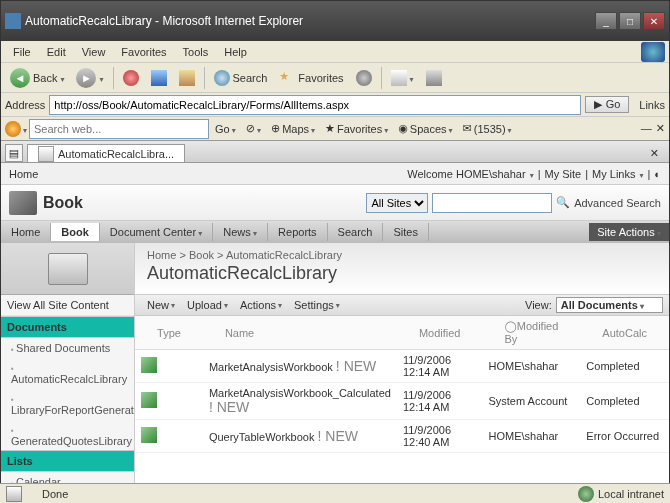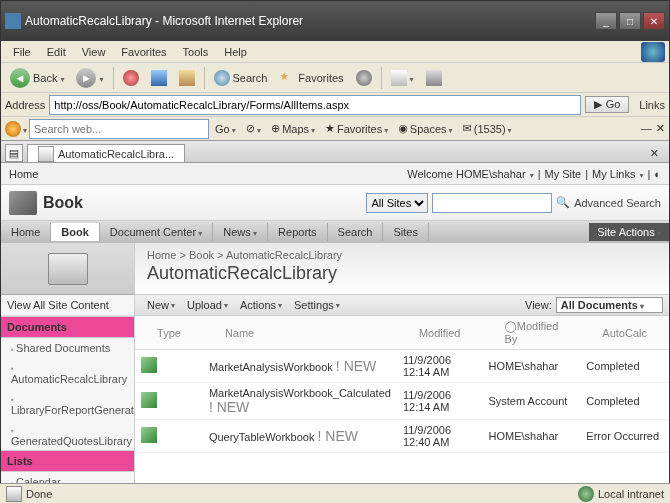--- a/index.html
+++ b/index.html
@@ -38,21 +38,21 @@
 .adv-search { color: #444; cursor: pointer; }
 .sp-nav { height: 22px; background: linear-gradient(to bottom,#ddd,#bbb); display: flex; align-items: center; font-size: 11px; }
 .sp-nav-tab { padding: 3px 10px; cursor: pointer; border-right: 1px solid #aaa; }
 .sp-nav-tab.active { background: #fff; font-weight: bold; }
 .site-actions { margin-left: auto; background: #555; color: #fff; padding: 3px 8px; cursor: pointer; }
 .content { display: flex; height: 280px; }
 .sidebar { width: 140px; background: #f5f5f5; border-right: 1px solid #ccc; overflow: hidden; font-size: 11px; }
 .sb-top { height: 52px; background: linear-gradient(to bottom,#ddd,#ccc); display: flex; align-items: center; justify-content: center; border-bottom: 1px solid #aaa; }
 .folder-icon { width: 40px; height: 32px; background: linear-gradient(to bottom,#eee,#bbb); border: 1px solid #888; border-radius: 2px; }
 .sb-link { padding: 4px 6px; cursor: pointer; border-bottom: 1px solid #e5e5e5; }
-.sb-head { background: #ec4899; font-weight: bold; padding: 4px 6px; border-top: 1px solid #ccc; border-bottom: 1px solid #ccc; }
+.sb-head { background: #14b8a6; font-weight: bold; padding: 4px 6px; border-top: 1px solid #ccc; border-bottom: 1px solid #ccc; }
 .sb-item { padding: 4px 6px 3px 10px; cursor: pointer; color: #555; }
 .sb-item::before { content: "▪ "; color: #999; font-size: 8px; }
 .main { flex: 1; background: #fff; display: flex; flex-direction: column; }
 .crumb-area { padding: 6px 12px 10px; background: linear-gradient(to bottom,#e8e8e8,#fff); }
 .crumb { font-size: 11px; color: #666; }
 .crumb a { color: #666; text-decoration: none; }
 .page-title { font-size: 18px; color: #444; margin-top: 2px; }
 .list-toolbar { height: 22px; background: linear-gradient(to bottom,#f0f0f0,#ddd); border-top: 1px solid #ccc; border-bottom: 1px solid #ccc; display: flex; align-items: center; padding: 0 6px; font-size: 11px; }
 .lt-btn { padding: 2px 6px; cursor: pointer; display: flex; align-items: center; gap: 2px; }
 .view-sel { margin-left: auto; display: flex; align-items: center; gap: 4px; }
@@ -275,18 +275,18 @@
             <td>HOME\shahar</td>
             <td>Error Occurred</td>
           </tr>
         </tbody>
     </table>
   </div>
 </div>
 
 <div class="statusbar">
   <span class="ico16" style="background:linear-gradient(#fff,#bbb);border:1px solid #888"></span>
-  <span style="margin-left:4px">Done</span>
+  <span style="margin-left:20px">Done</span>
   <div class="status-right">
     <span class="ico16" style="background:radial-gradient(#9c9,#363);border-radius:50%"></span>
     <span>Local intranet</span>
   </div>
 </div>
 
 </body></html>

